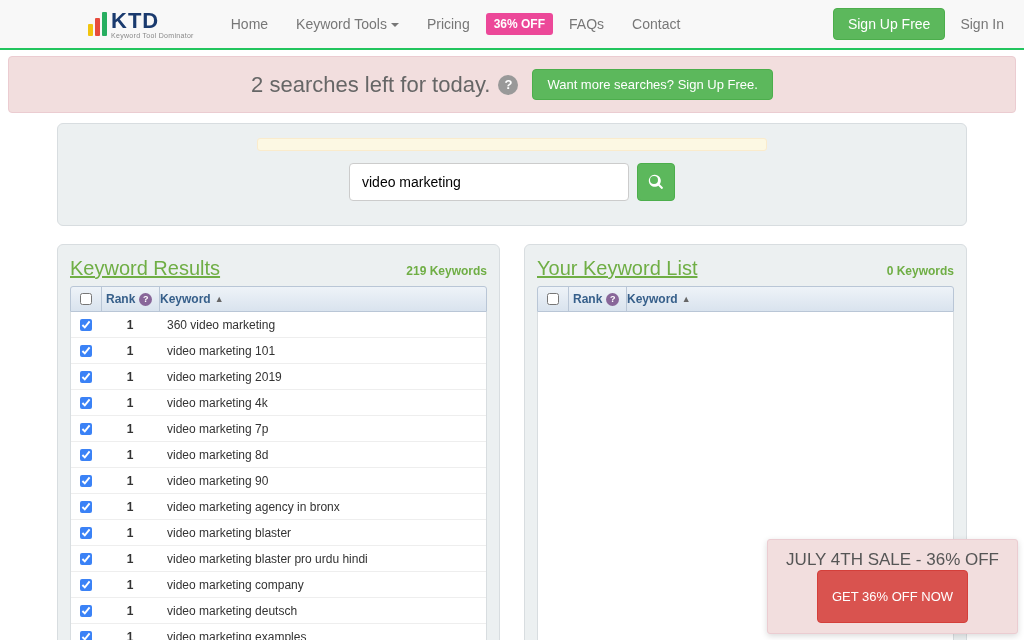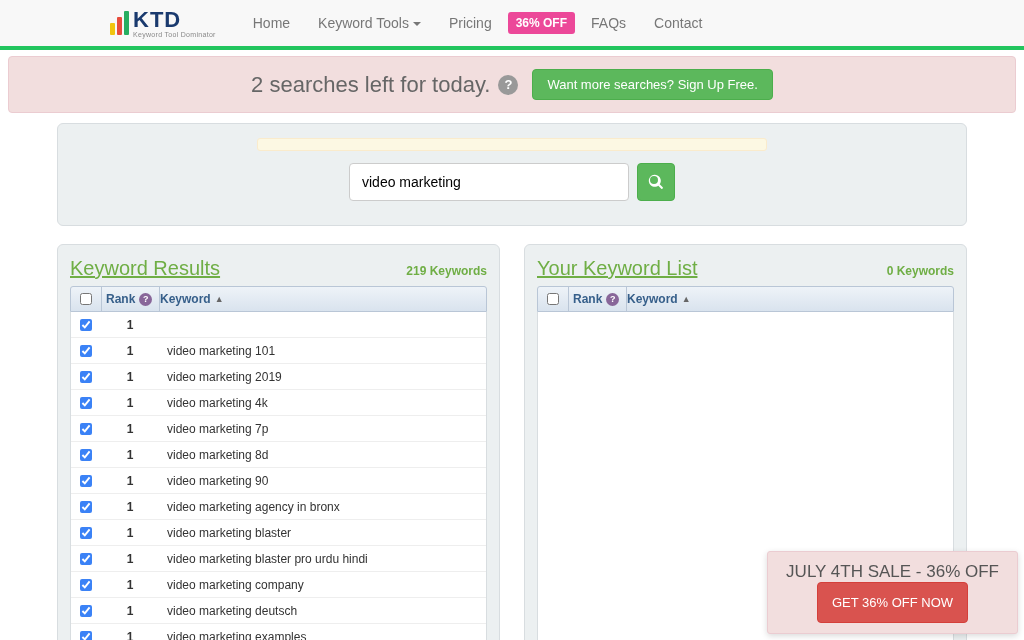--- a/index.html
+++ b/index.html
@@ -1,17 +1,17 @@
 <!DOCTYPE html>
 <html><head>
 <meta charset="utf-8">
 <style>
 * { box-sizing: border-box; margin: 0; padding: 0; }
 body { font-family: "Helvetica Neue", Helvetica, Arial, sans-serif; font-size: 14px; color: #333; background: #fff; }
-.navbar { background: #f8f8f8; border-bottom: 4px solid #22c55e; height: 50px; display: flex; align-items: center; padding: 0 20px 0 110px; }
+.navbar { background: #f8f8f8; border-bottom: 2px solid #22c55e; height: 50px; display: flex; align-items: center; padding: 0 20px 0 88px; }
 .logo-wrap { display: flex; align-items: center; cursor: pointer; }
 .logo-bars { display: flex; align-items: flex-end; gap: 2px; margin-right: 4px; }
 .logo-bars span { width: 5px; border-radius: 1px; }
 .logo-bars span:nth-child(1){ height: 12px; background:#f1c40f; }
 .logo-bars span:nth-child(2){ height: 18px; background:#e74c3c; }
 .logo-bars span:nth-child(3){ height: 24px; background:#27ae60; }
 .logo-text { display:flex; flex-direction:column; line-height:1; }
 .logo-ktd { font-weight:900; font-size:22px; color:#1a3a6e; letter-spacing:1px; }
 .logo-sub { font-size:7px; color:#888; letter-spacing:0.3px; }
 .nav-items { display:flex; margin-left:25px; gap: 4px; align-items:center; }
@@ -52,21 +52,21 @@
 .row { display:flex; align-items:center; height:26px; font-size:12px; border-bottom:1px solid #eee; }
 .row .c-check { width:30px; display:flex; justify-content:center; }
 .row .c-rank { width:58px; text-align:center; font-weight:bold; }
 .row .c-kw { flex:1; padding-left:8px; color:#333; }
 input[type=checkbox]{ accent-color:#3b82f6; width:12px; height:12px; }
 
 .empty-body { background:#fff; border:1px solid #d8dde0; border-top:none; height:370px; }
 
 .promo { position:fixed; right:6px; bottom:6px; background:#f2dede; border:1px solid #ebccd1; padding:10px 18px; border-radius:3px; text-align:center; box-shadow:0 2px 6px rgba(0,0,0,0.15); }
 .promo-title { color:#555; font-weight:normal; font-size:17px; }
-.btn-danger { background:#d9534f; color:#fff; border:1px solid #d43f3a; padding:12px 14px; border-radius:4px; cursor:pointer; font-size:13px; }
+.btn-danger { background:#d9534f; color:#fff; border:1px solid #d43f3a; padding:18px 14px; border-radius:4px; cursor:pointer; font-size:13px; }
 
 .col-rank b, .col-kw b { color:#365f8a; font-weight:bold; }
 </style>
 </head>
 <body>
 
 <div class="navbar">
   <div class="logo-wrap">
     <div class="logo-bars">
         <span></span>
@@ -78,20 +78,24 @@
       <span class="logo-sub">Keyword Tool Dominator</span>
     </div>
   </div>
   <div class="nav-items">
     <a class="nav-link">Home</a>
     <a class="nav-link"><span>Keyword Tools</span><span class="caret"></span></a>
     <a class="nav-link">Pricing</a>
     <span class="badge-off">36% OFF</span>
     <a class="nav-link">FAQs</a>
     <a class="nav-link">Contact</a>
+  </div>
+  <div class="nav-right">
+    <button class="btn-signup">Sign Up Free</button>
+    <a class="signin">Sign In</a>
   </div>
 </div>
 
 <div class="alert-bar">
   <span class="msg">
     <span>2 searches left for today.</span>
     <span class="help-circle">?</span>
   </span>
   <button class="btn-want">Want more searches? Sign Up Free.</button>
 </div>
@@ -129,20 +133,21 @@
             <b>Keyword</b>
             <span class="sort-caret">▲</span>
           </div>
       </div>
       <div class="grid-body" id="results-body">
           <div class="row">
             <div class="c-check">
               <input type="checkbox" checked="" style="">
             </div>
             <div class="c-rank">1</div>
+            <div class="c-kw">360 video marketing</div>
           </div>
           <div class="row">
             <div class="c-check">
               <input type="checkbox" checked="" style="">
             </div>
             <div class="c-rank">1</div>
             <div class="c-kw">video marketing 101</div>
           </div>
           <div class="row">
             <div class="c-check">

